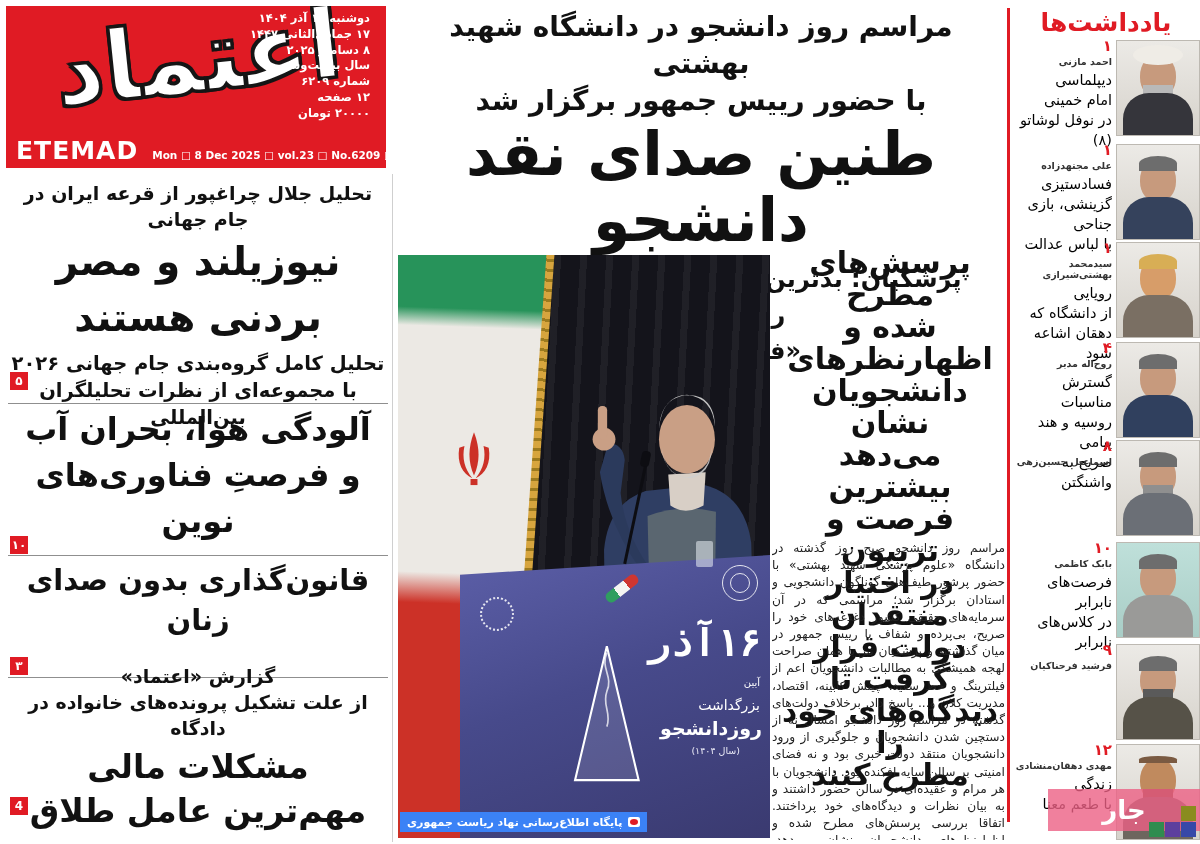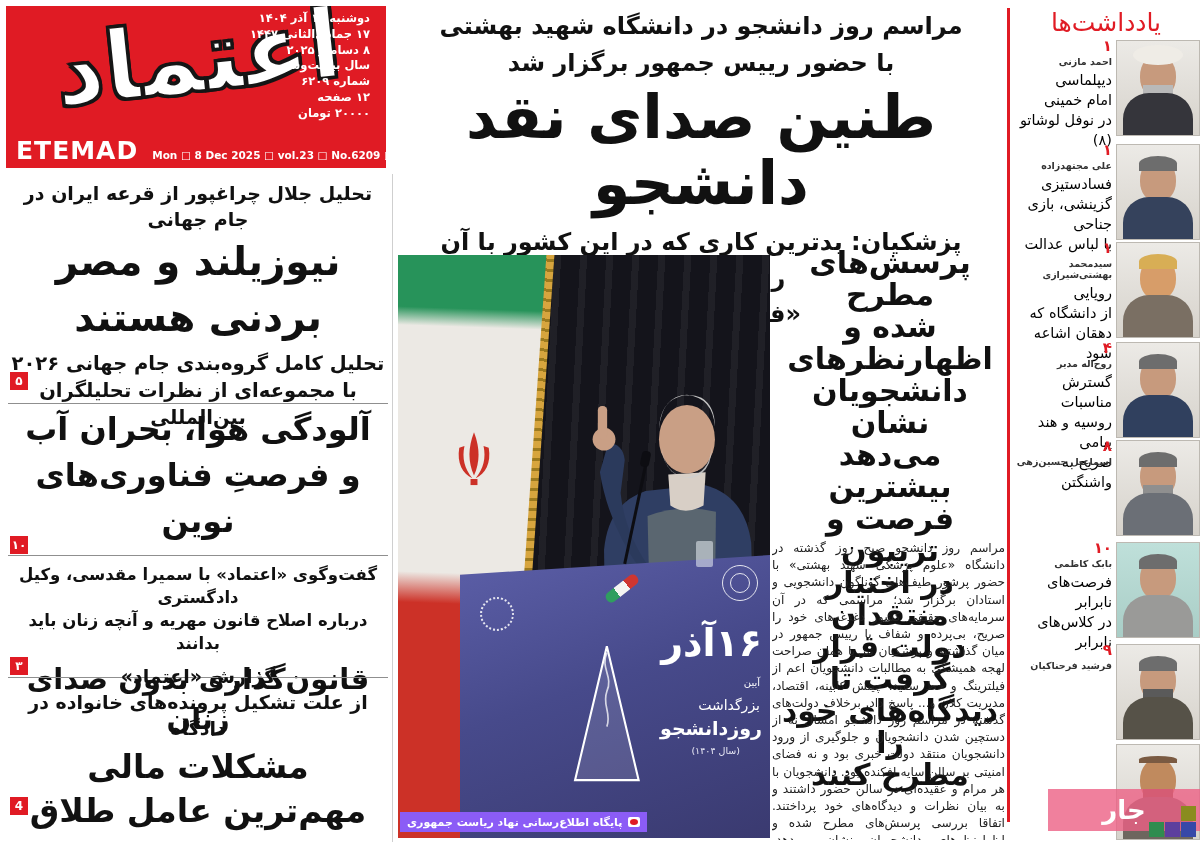--- a/index.html
+++ b/index.html
@@ -11,21 +11,21 @@
   .logo-fa{position:absolute;left:-6px;top:-4px;width:396px;text-align:center;font-size:96px;font-weight:bold;
            color:#fff;transform:rotate(-6deg);-webkit-text-stroke:3px #151515;
            text-shadow:2px 2px 0 #151515,-2px 2px 0 #151515,2px -2px 0 #151515,-2px -2px 0 #151515;}
   .mh-dates{position:absolute;right:16px;top:5px;width:150px;color:#fff;font-size:11.5px;line-height:15.8px;
             text-align:right;direction:rtl;font-weight:bold;}
   .mh-strip{position:absolute;left:10px;right:6px;bottom:3px;display:flex;align-items:baseline;color:#fff;}
   .logo-en{font-size:25px;font-weight:bold;letter-spacing:1px;}
   .mh-en{font-size:10.5px;font-weight:bold;margin-left:14px;white-space:nowrap;}
   
   .lead{position:absolute;left:396px;top:8px;width:610px;text-align:center;direction:rtl;}
-  .lead-kicker{font-size:24px;font-weight:bold;line-height:37px;}
+  .lead-kicker{font-size:28px;font-weight:bold;line-height:37px;}
   .lead-headline{font-size:60px;font-weight:bold;line-height:66px;margin-top:2px;letter-spacing:-1px;}
   .lead-deck{font-size:24px;font-weight:bold;line-height:36px;margin-top:8px;}
   .pullquote{position:absolute;left:778px;top:247px;width:224px;font-size:30px;font-weight:bold;line-height:32px;
              text-align:center;direction:rtl;}
   .bodytext{position:absolute;left:772px;top:540px;width:233px;height:300px;font-size:12.2px;line-height:17.2px;
             text-align:justify;direction:rtl;overflow:hidden;color:#222;}
   .vline{position:absolute;left:392px;top:174px;width:1px;height:668px;background:#cfcfcf;}
   
   .art{position:absolute;left:8px;width:380px;direction:rtl;text-align:center;}
   .art .kick,.art .hl,.art .sub{font-weight:bold;}
@@ -52,36 +52,36 @@
   .person{position:absolute;left:148px;top:46px;width:228px;height:436px;}
   .podium{position:absolute;left:62px;top:300px;right:0;bottom:0;
           background:linear-gradient(160deg,#5c5fa8 0%,#474a8b 45%,#3a3a70 100%);
           clip-path:polygon(0 7%,100% 0,100% 100%,0 100%);}
   .cone{position:absolute;left:34%;top:16%;width:27%;height:80%;}
   .ribbon{position:absolute;left:46%;top:10%;width:38px;height:11px;transform:rotate(-38deg);
           background:linear-gradient(90deg,#2f9e5f 0 33%,#f5f5f2 33% 66%,#cf3630 66%);border-radius:5px;}
   .roundel{position:absolute;left:20px;top:42px;width:30px;height:30px;border-radius:50%;border:2px dotted rgba(255,255,255,.85);}
   .uni{position:absolute;right:12px;top:10px;width:34px;height:34px;border:1px solid rgba(255,255,255,.85);border-radius:50%;}
   .uni::after{content:"";position:absolute;inset:7px;border:1px solid rgba(255,255,255,.85);border-radius:50%;}
-  .b-big{position:absolute;right:8px;top:66px;color:#fff;font-size:38px;font-weight:bold;direction:rtl;}
+  .b-big{position:absolute;right:8px;top:66px;color:#fff;font-size:38px;font-weight:bold;direction:rtl;font-family:Liberation Mono, monospace;}
   .b-l1{position:absolute;right:10px;top:122px;color:#fff;font-size:10px;letter-spacing:6px;direction:rtl;}
   .b-l2{position:absolute;right:10px;top:142px;color:#fff;font-size:14px;letter-spacing:3px;direction:rtl;}
   .b-l3{position:absolute;right:8px;top:162px;color:#fff;font-size:19px;font-weight:bold;direction:rtl;}
   .b-l4{position:absolute;right:30px;top:190px;color:#e8e8f5;font-size:9.5px;direction:rtl;}
   .micline{position:absolute;left:236px;top:206px;width:3px;height:104px;background:#0d0d12;transform:rotate(12deg);}
   .michead{position:absolute;left:243px;top:196px;width:9px;height:16px;border-radius:4px;background:#0d0d12;transform:rotate(12deg);}
   .glass{position:absolute;left:298px;top:286px;width:17px;height:26px;background:rgba(235,240,245,.55);border-radius:2px;}
-  .caption{position:absolute;left:2px;bottom:6px;height:20px;background:#8b5cf6;color:#fff;font-size:11px;
+  .caption{position:absolute;left:2px;bottom:6px;height:20px;background:#3b82f6;color:#fff;font-size:11px;
            display:flex;align-items:center;gap:6px;padding:0 7px;direction:rtl;font-weight:bold;}
   .cam{width:12px;height:10px;background:#fff;border-radius:2px;position:relative;flex:none;}
   .cam::after{content:"";position:absolute;inset:2px;border-radius:50%;background:#e01b24;}
   
   .redline{position:absolute;left:1007px;top:8px;width:3px;height:814px;background:#e01b24;}
   .sidebar{position:absolute;left:1012px;top:6px;width:188px;height:836px;direction:rtl;}
-  .sb-title{position:absolute;top:2px;left:0;right:0;text-align:center;color:#e01b24;font-size:25px;font-weight:normal;}
+  .sb-title{position:absolute;top:2px;left:0;right:0;text-align:center;color:#e01b24;font-size:25px;font-weight:bold;}
   .note{position:absolute;left:0;width:188px;height:100px;}
   .n1{top:32px;} .n2{top:136px;} .n3{top:234px;} .n4{top:334px;} .n5{top:432px;} .n6{top:534px;} .n7{top:636px;} .n8{top:736px;}
   .note .txt{position:absolute;right:88px;left:0;top:0;text-align:right;direction:rtl;}
   .note .num{font-size:15px;font-weight:bold;color:#e01b24;line-height:17px;}
   .note .author{font-size:9.5px;color:#333;margin-top:1px;font-weight:bold;}
   .note .title{font-size:14.5px;font-weight:normal;line-height:20px;margin-top:3px;color:#000;}
   .ph{position:absolute;left:104px;top:2px;width:82px;height:94px;background:linear-gradient(#eceae6,#d6d2cb);
       border:1px solid #bdb9b2;overflow:hidden;}
   .ph .hd{position:absolute;left:50%;top:13px;margin-left:-18px;width:36px;height:44px;border-radius:50% 50% 46% 46%;background:#c79a7d;}
   .ph .hd::before{content:"";position:absolute;top:-2px;left:-1px;right:-1px;height:15px;border-radius:50% 50% 0 0;background:#6d6d6d;}
@@ -144,22 +144,20 @@
     <div class="badge">۵</div>
     <div class="hrule"></div>
   </div>
   <div class="art art2">
     <div class="hl pre">آلودگی هوا، بحران آب
 و فرصتِ فناوری‌های نوین</div>
     <div class="badge">۱۰</div>
     <div class="hrule"></div>
   </div>
   <div class="art art3">
-    <div class="kick pre">گفت‌وگوی «اعتماد» با سمیرا مقدسی، وکیل دادگستری
-درباره اصلاح قانون مهریه و آنچه زنان باید بدانند</div>
     <div class="hl pre">قانون‌گذاری بدون صدای زنان</div>
     <div class="badge">۳</div>
     <div class="hrule"></div>
   </div>
   <div class="art art4">
     <div class="kick pre">گزارش «اعتماد»
 از علت تشکیل پرونده‌های خانواده در دادگاه</div>
     <div class="hl pre">مشکلات مالی
 مهم‌ترین عامل طلاق</div>
     <div class="badge">4</div>
@@ -306,20 +304,26 @@
       <div class="txt">
           <div class="num">۹</div>
       <div class="author">فرشید فرحناکیان</div>
         </div>
       <div class="ph v7">
           <span class="hd"></span>
           <span class="bd"></span>
         </div>
     </div>
     <div class="note n8">
+      <div class="txt">
+          <div class="num">۱۲</div>
+      <div class="author">مهدی دهقان‌منشادی</div>
+      <div class="title pre">زندگی
+با طعم معنا</div>
+        </div>
       <div class="ph v8">
           <span class="hd"></span>
           <span class="bd"></span>
         </div>
     </div>
   </div>
 
   <div class="wm-band">
     <span class="wm-label">جار</span>
   </div>

